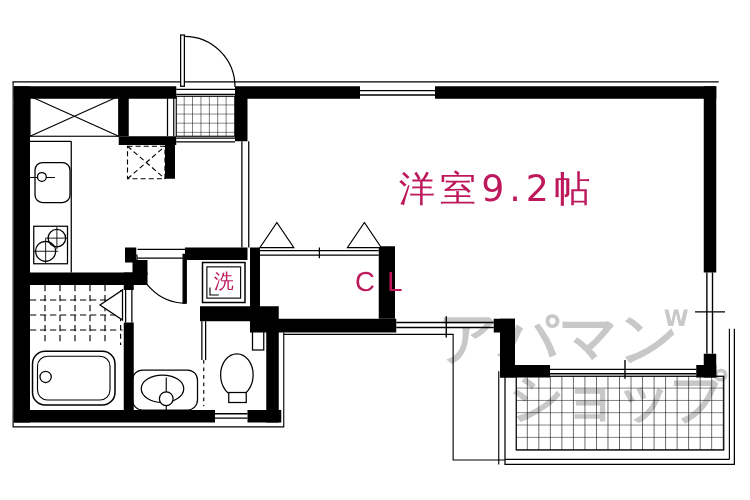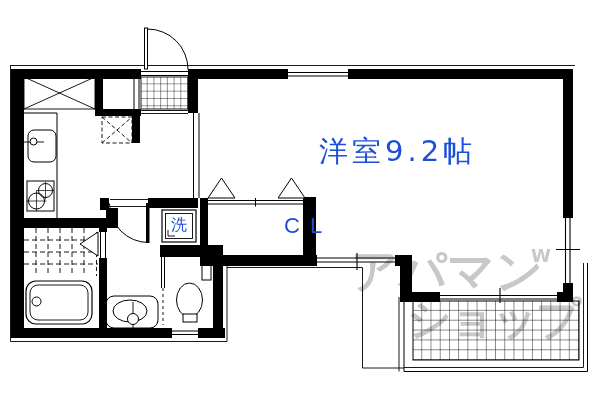--- a/index.html
+++ b/index.html
@@ -1,21 +1,21 @@
 <!DOCTYPE html>
 <html><head>
 <meta charset="utf-8">
 <style>
   html,body{margin:0;padding:0;background:#fff;}
   #plan{
     position:relative;width:600px;height:400px;background:#ffffff;
     overflow:hidden;font-family:"DejaVu Sans",sans-serif;
   }
   #plan svg{position:absolute;left:0;top:0;z-index:2;}
-  .lbl{position:absolute;z-index:3;color:#1d4ed8;white-space:nowrap;line-height:1;}
+  .lbl{position:absolute;z-index:3;color:#be185d;white-space:nowrap;line-height:1;}
   .lbl-room{left:319px;top:137px;font-size:29px;letter-spacing:4px;font-weight:500;}
   .lbl-cl{left:237px;top:215px;font-size:22px;letter-spacing:10px;font-family:"Liberation Sans",sans-serif;margin-left:47px;}
   .lbl-wash{left:171px;top:217px;font-size:16px;}
   .wm{position:absolute;z-index:1;color:#c8c8c8;font-weight:bold;line-height:1;white-space:nowrap;}
   .wm1{left:351px;top:247px;font-size:47px;letter-spacing:0px;}
   .wm2{left:407px;top:297px;font-size:44px;letter-spacing:-2px;}
   .wmk{left:531px;top:247px;font-size:18px;}
 </style>
 </head>
 <body>

